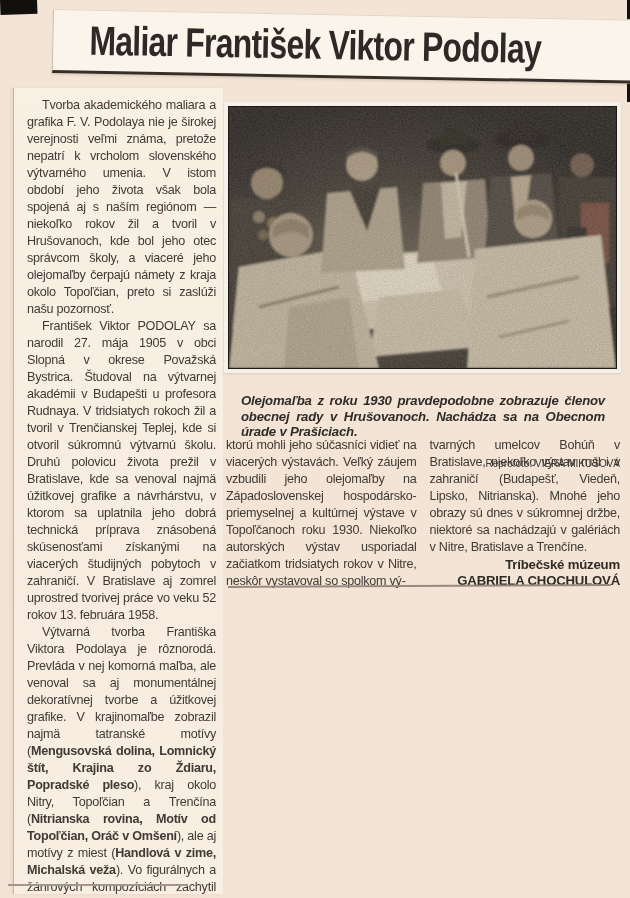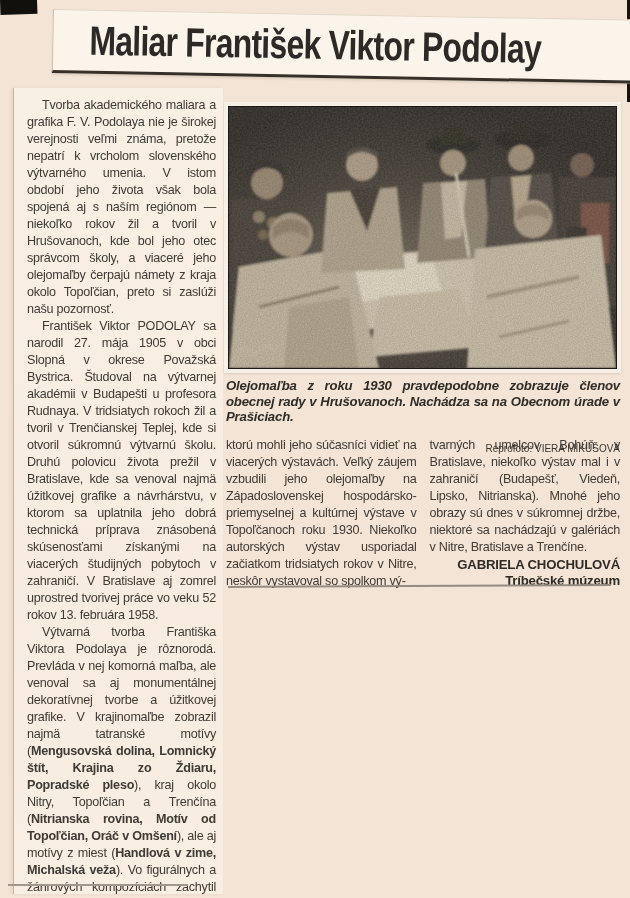--- a/index.html
+++ b/index.html
@@ -64,21 +64,21 @@
     border:1px solid #1c1916;
     box-sizing:border-box;
     background:#2e2925;
     overflow:hidden;
   }
   .photo-inner svg{display:block;width:100%;height:100%;}
 
   
   .caption-block{position:absolute;left:226px;top:378px;width:394px;}
   .caption-text{
-    margin:0;font-size:13.2px;line-height:15.5px;letter-spacing:-0.2px;
+    margin:15px;font-size:13.2px;line-height:15.5px;letter-spacing:-0.2px;
     font-weight:bold;font-style:italic;text-align:justify;color:#2f2b27;
   }
   .credit-line{margin-top:18px;font-size:10px;text-align:right;color:#3a3530;}
 
   
   .columns{position:absolute;left:226px;top:437px;width:394px;display:flex;gap:13px;}
   .col{flex:1 1 0;min-width:0;}
   .col .body-text p.para{text-indent:0;}
   .byline{margin-top:1px;font-size:13.2px;font-weight:bold;text-align:right;color:#2f2b27;letter-spacing:-0.2px;}
 
@@ -190,19 +190,19 @@
 <div class="columns">
   <div class="col">
     <div class="body-text">
         <p class="para"><span class="seg-normal">ktorú mohli jeho súčasníci vidieť na viacerých výstavách. Veľký záujem vzbudili jeho olejomaľby na Západoslovenskej hospodársko-priemyselnej a kultúrnej výstave v Topoľčanoch roku 1930. Niekoľko autorských výstav usporiadal začiatkom tridsiatych rokov v Nitre, neskôr vystavoval so spolkom vý-</span></p>
       </div>
   </div>
   <div class="col">
     <div class="body-text">
         <p class="para"><span class="seg-normal">tvarných umelcov Bohúň v Bratislave, niekoľko výstav mal i v zahraničí (Budapešť, Viedeň, Lipsko, Nitrianska). Mnohé jeho obrazy sú dnes v súkromnej držbe, niektoré sa nachádzajú v galériách v Nitre, Bratislave a Trenčíne.</span></p>
       </div>
+    <div class="byline">Tríbečské múzeum</div>
     <div class="byline">GABRIELA CHOCHULOVÁ</div>
-    <div class="byline">Tríbečské múzeum</div>
   </div>
 </div>
 
 <div class="rule-right"></div>
 <div class="rule-bottom-left"></div>
 
 </body></html>

